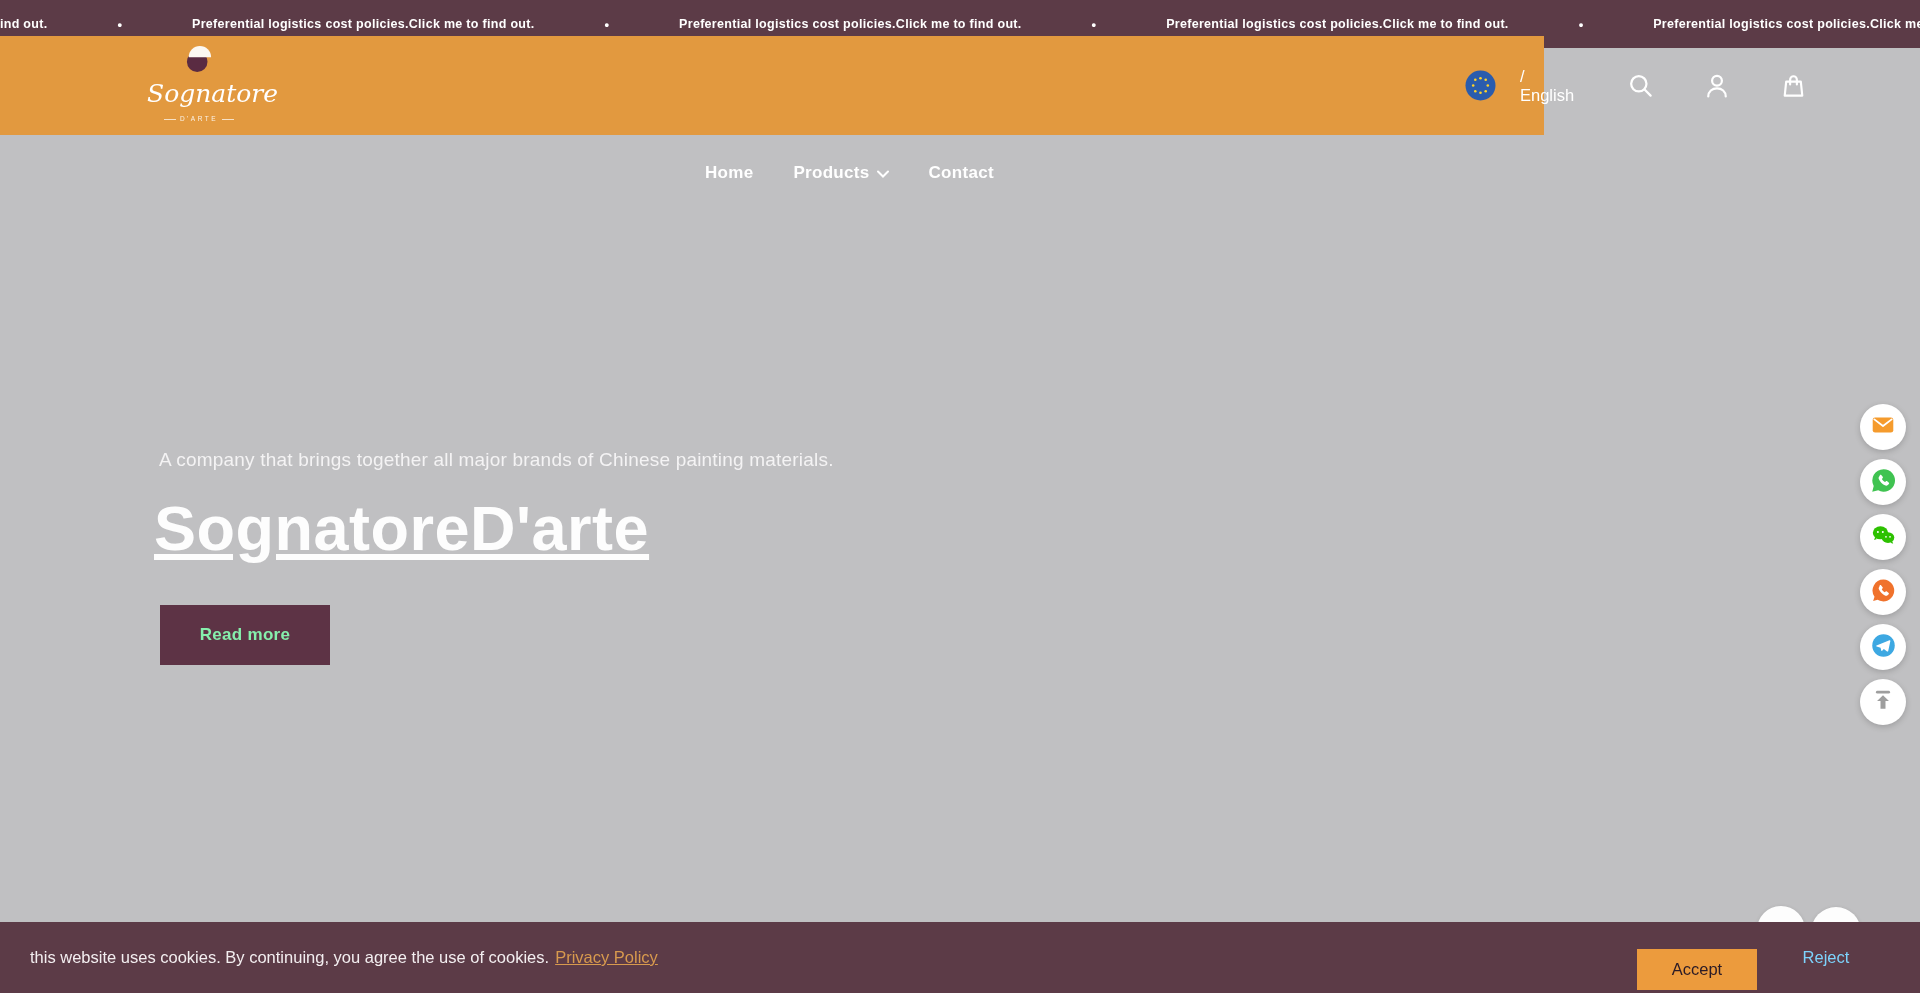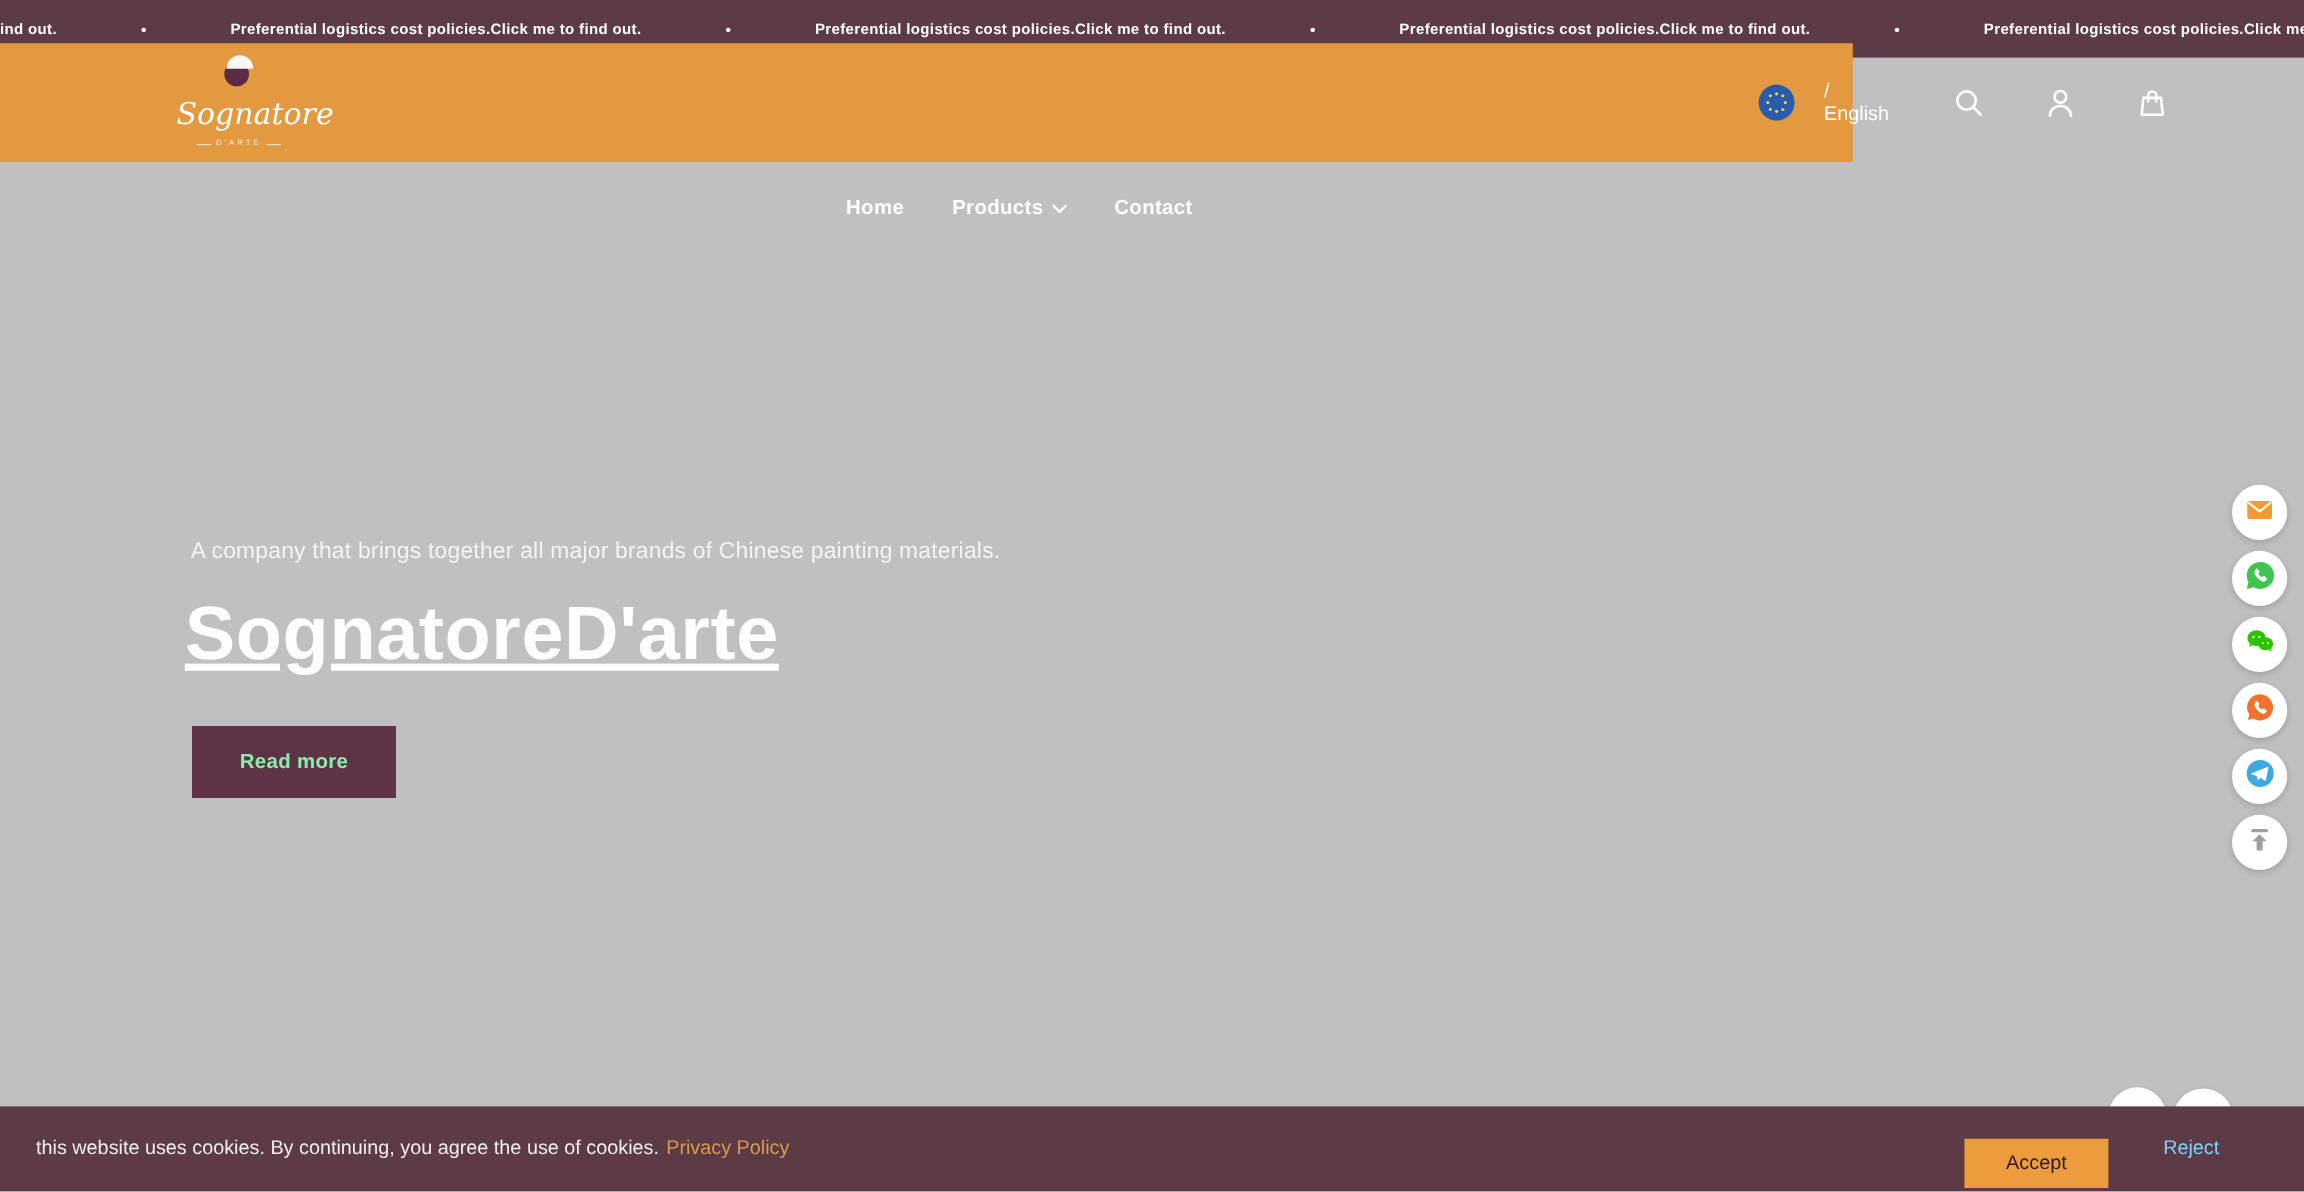--- a/index.html
+++ b/index.html
@@ -45,21 +45,21 @@
     box-shadow:0 2px 6px rgba(0,0,0,.18);cursor:pointer;}
 
   
   .widget-circle{position:absolute;border-radius:50%;background:#FDFDFD;z-index:8;box-shadow:0 1px 4px rgba(0,0,0,.12);cursor:pointer;}
   .widget-circle.c1{left:1757px;top:906px;width:48px;height:48px;}
   .widget-circle.c2{left:1811px;top:907px;width:50px;height:50px;}
 
   
   .cookie-bar{position:absolute;left:0;top:922px;width:1920px;height:76px;background:var(--maroon);z-index:50;}
   .cookie-message{position:absolute;left:30px;top:0;height:71px;display:flex;align-items:center;color:#F3EEF0;font-size:16.5px;}
-  .cookie-link{color:var(--link-orange);margin-left:6px;cursor:pointer;}
+  .cookie-link{color:var(--link-orange);text-decoration:underline;margin-left:6px;cursor:pointer;}
   .accept-button{position:absolute;left:1637px;top:15px;width:120px;height:41px;background:var(--accept-orange);border:none;
     color:#2B1B26;font-size:16.5px;font-family:"Liberation Sans",sans-serif;display:flex;align-items:center;justify-content:center;cursor:pointer;margin-top:12px;}
   .reject-button{position:absolute;left:1786px;top:15px;width:80px;height:41px;color:#7dd3fc;font-size:16.5px;
     display:flex;align-items:center;justify-content:center;cursor:pointer;background:transparent;border:none;font-family:"Liberation Sans",sans-serif;}
 </style>
 </head>
 <body>
 
 <div class="page">
 

